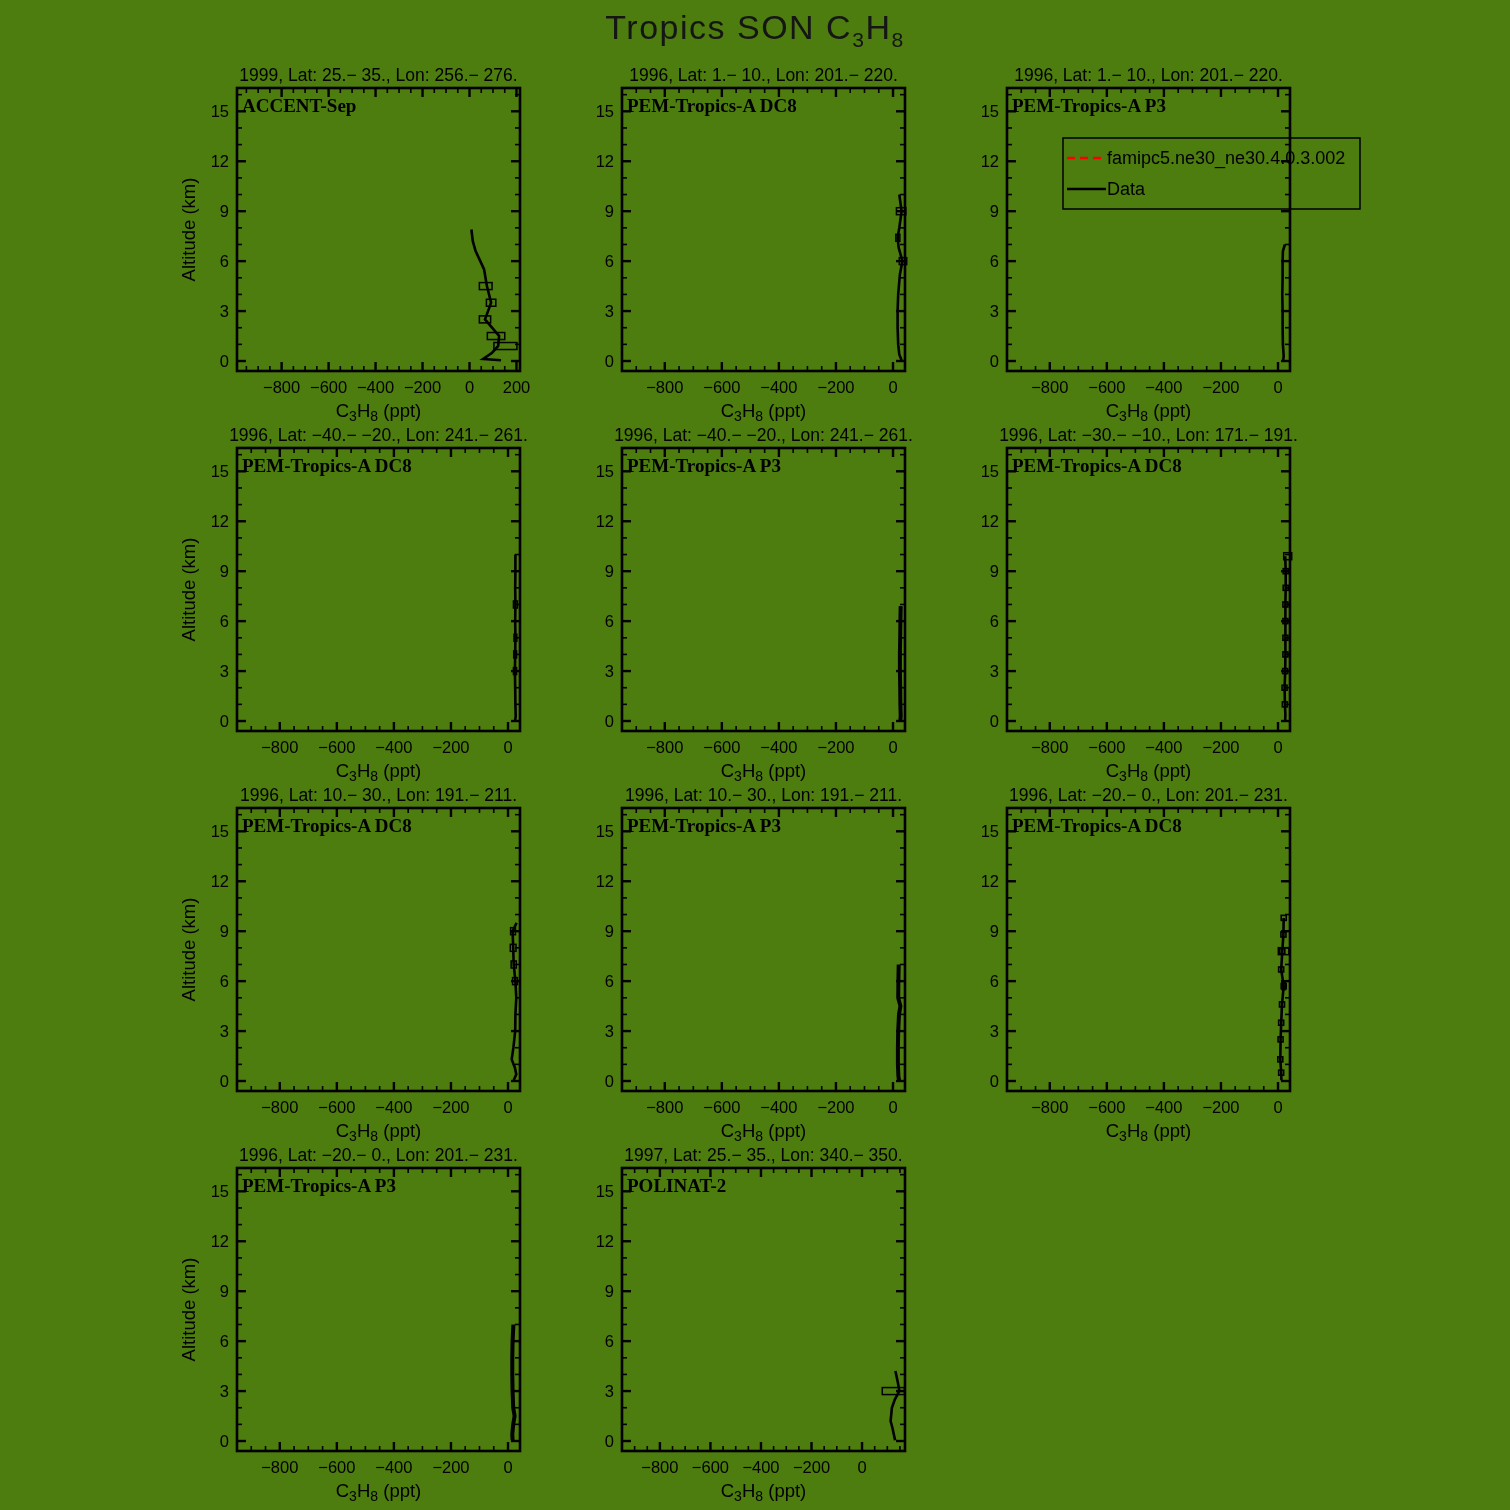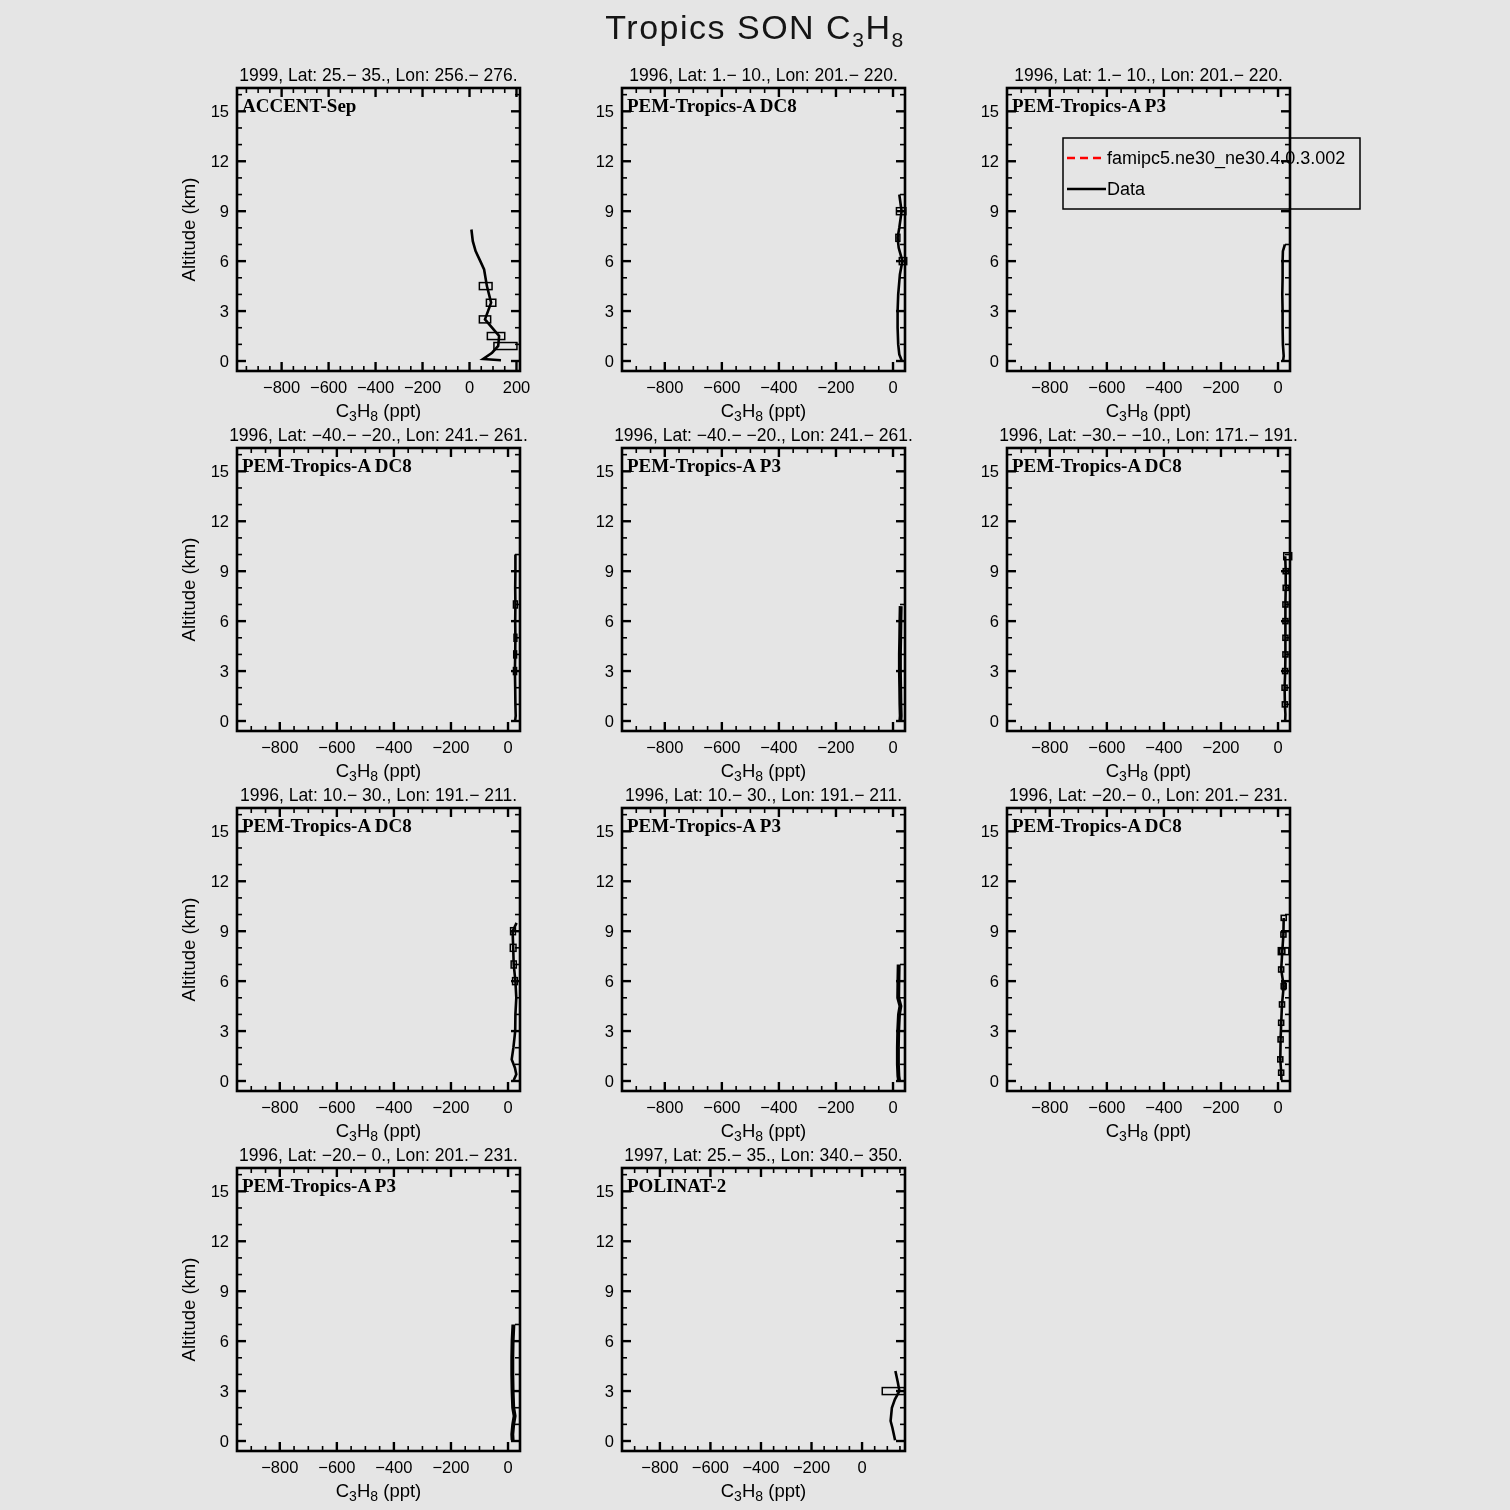--- a/index.html
+++ b/index.html
@@ -1,17 +1,17 @@
 <!DOCTYPE html>
 <html><head>
 <meta charset="utf-8">
 <style>
   html,body{margin:0;padding:0;background:#ffffff;}
   body{width:1510px;height:1510px;position:relative;font-family:"Liberation Sans",sans-serif;color:#000;}
-  .stage{position:absolute;left:0;top:0;width:1510px;height:1510px;background:#e5e5e5;overflow:hidden;}
+  .stage{position:absolute;left:0;top:0;width:1510px;height:1510px;background:#4d7c0f;overflow:hidden;}
   .main-title{position:absolute;left:0;top:8px;width:100%;text-align:center;
     font-size:34px;letter-spacing:1.5px;color:#151515;font-weight:400;}
   .main-title sub{font-size:0.62em;}
   svg text{fill:#000;}
 </style>
 </head>
 <body>
 
 <div class="stage">
   <div class="main-title"><span>Tropics SON C</span><sub>3</sub><span>H</span><sub>8</sub></div>

